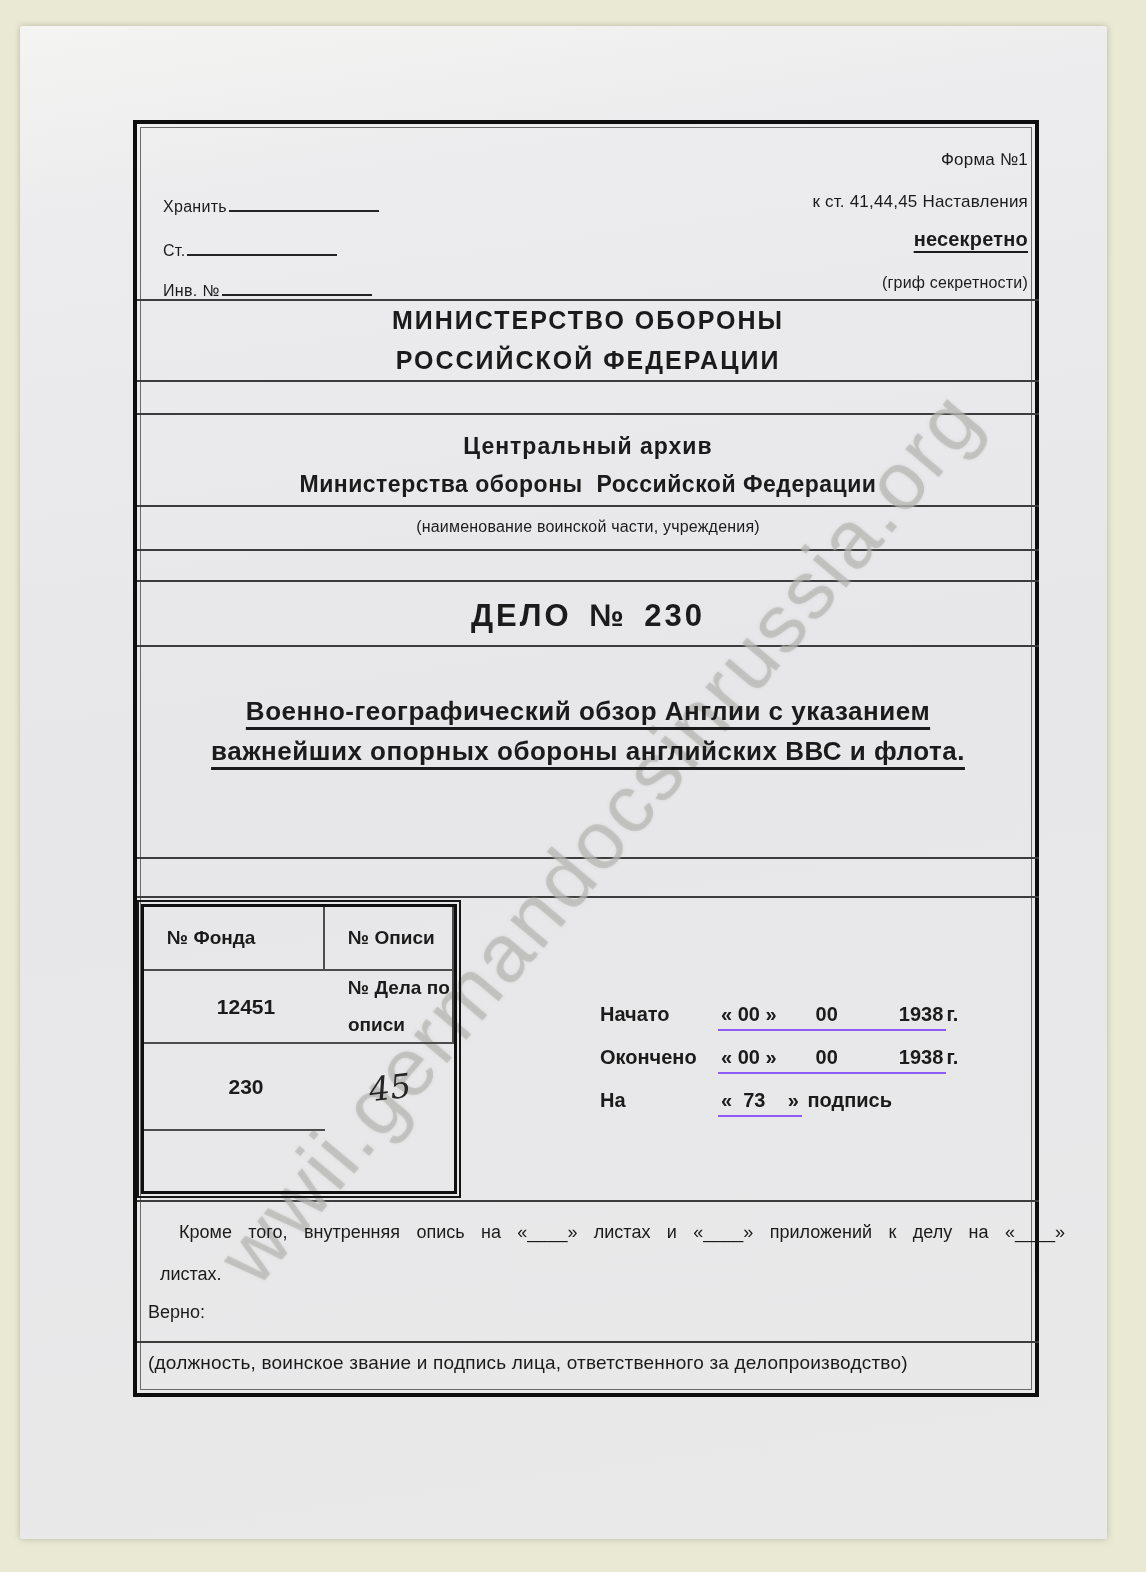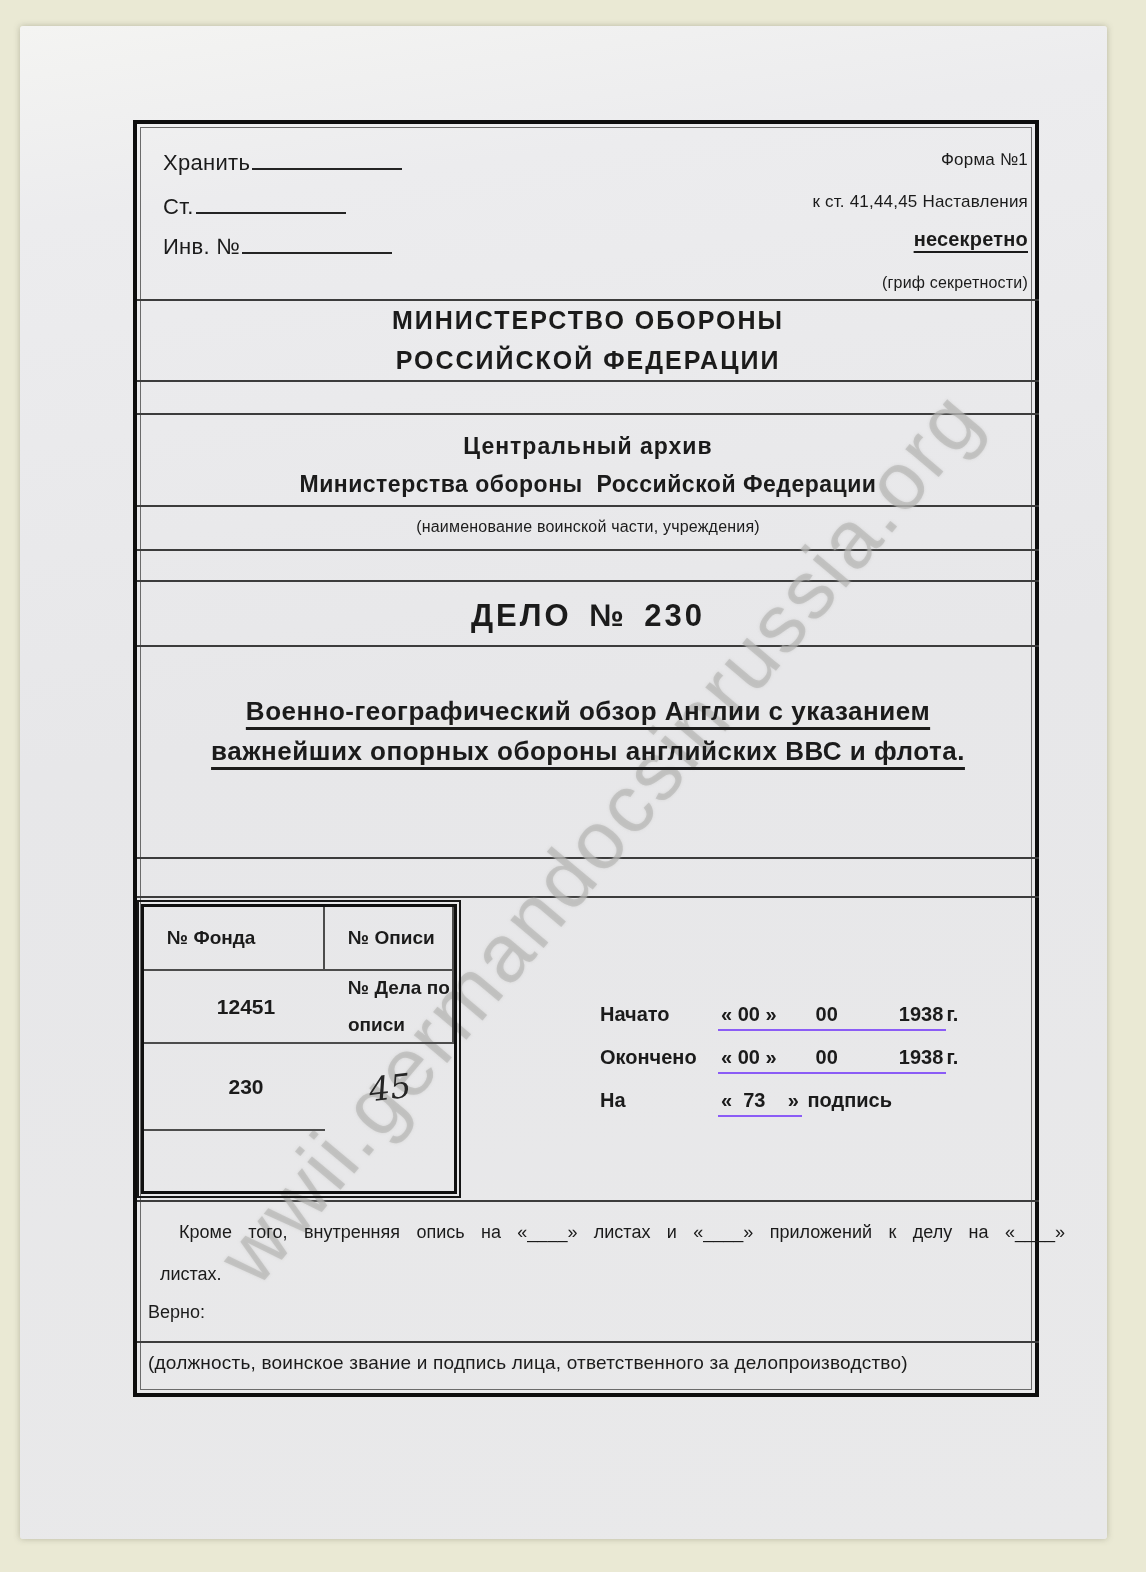--- a/index.html
+++ b/index.html
@@ -24,21 +24,21 @@
   }
   #frame{
     position:absolute;left:133px;top:120px;width:906px;height:1277px;
     border:4px solid #0d0d0d;box-sizing:border-box;z-index:1;
   }
   #frame::after{
     content:"";position:absolute;inset:3px;border:1px solid #6b6b6b;pointer-events:none;
   }
   .rule{position:absolute;left:137px;width:902px;height:2px;background:#3c3c3c;z-index:1;}
   .txt{position:absolute;z-index:3;}
-  .id-row{font-size:22px;letter-spacing:.3px;}
+  .id-row{font-size:16px;letter-spacing:.3px;margin-top:46px;}
   .blank-line{display:inline-block;width:150px;border-bottom:2px solid #242424;height:14px;margin-left:2px;vertical-align:baseline;}
   .right-col{right:118px;text-align:right;font-size:17px;letter-spacing:.2px;}
   .secrecy{font-size:20px;font-weight:bold;text-decoration:underline;text-decoration-thickness:2px;text-underline-offset:5px;}
   .heading{left:137px;width:902px;text-align:center;font-weight:bold;}
   .ministry{font-size:25px;letter-spacing:2px;}
   .archive1{font-size:23px;letter-spacing:1px;}
   .archive2{font-size:23px;letter-spacing:.5px;white-space:pre;}
   .caption-small{font-size:16px;letter-spacing:.2px;font-weight:normal;}
   .delo{font-size:31px;letter-spacing:3px;word-spacing:6px;}
   .case-title{font-size:26px;letter-spacing:.5px;text-decoration:underline;text-decoration-thickness:2.5px;text-underline-offset:7px;}

